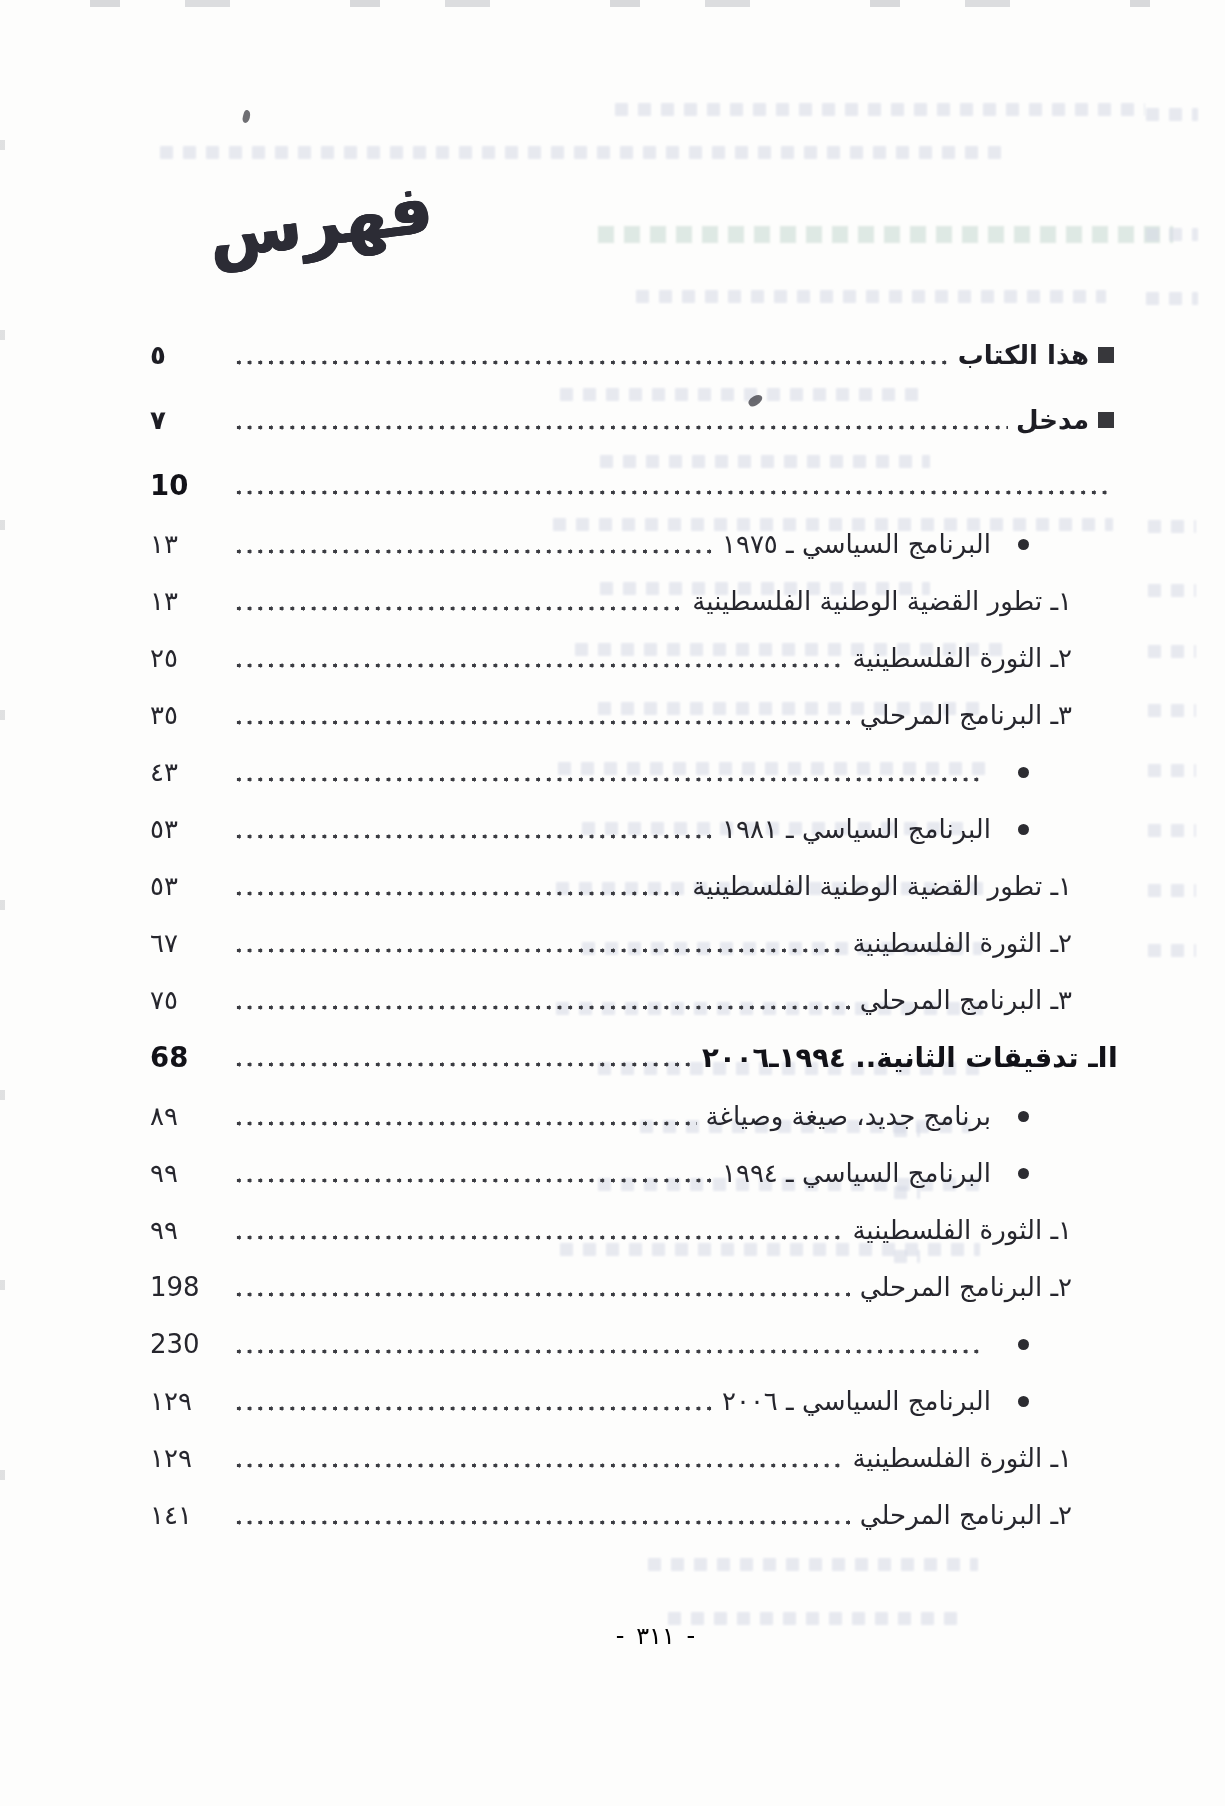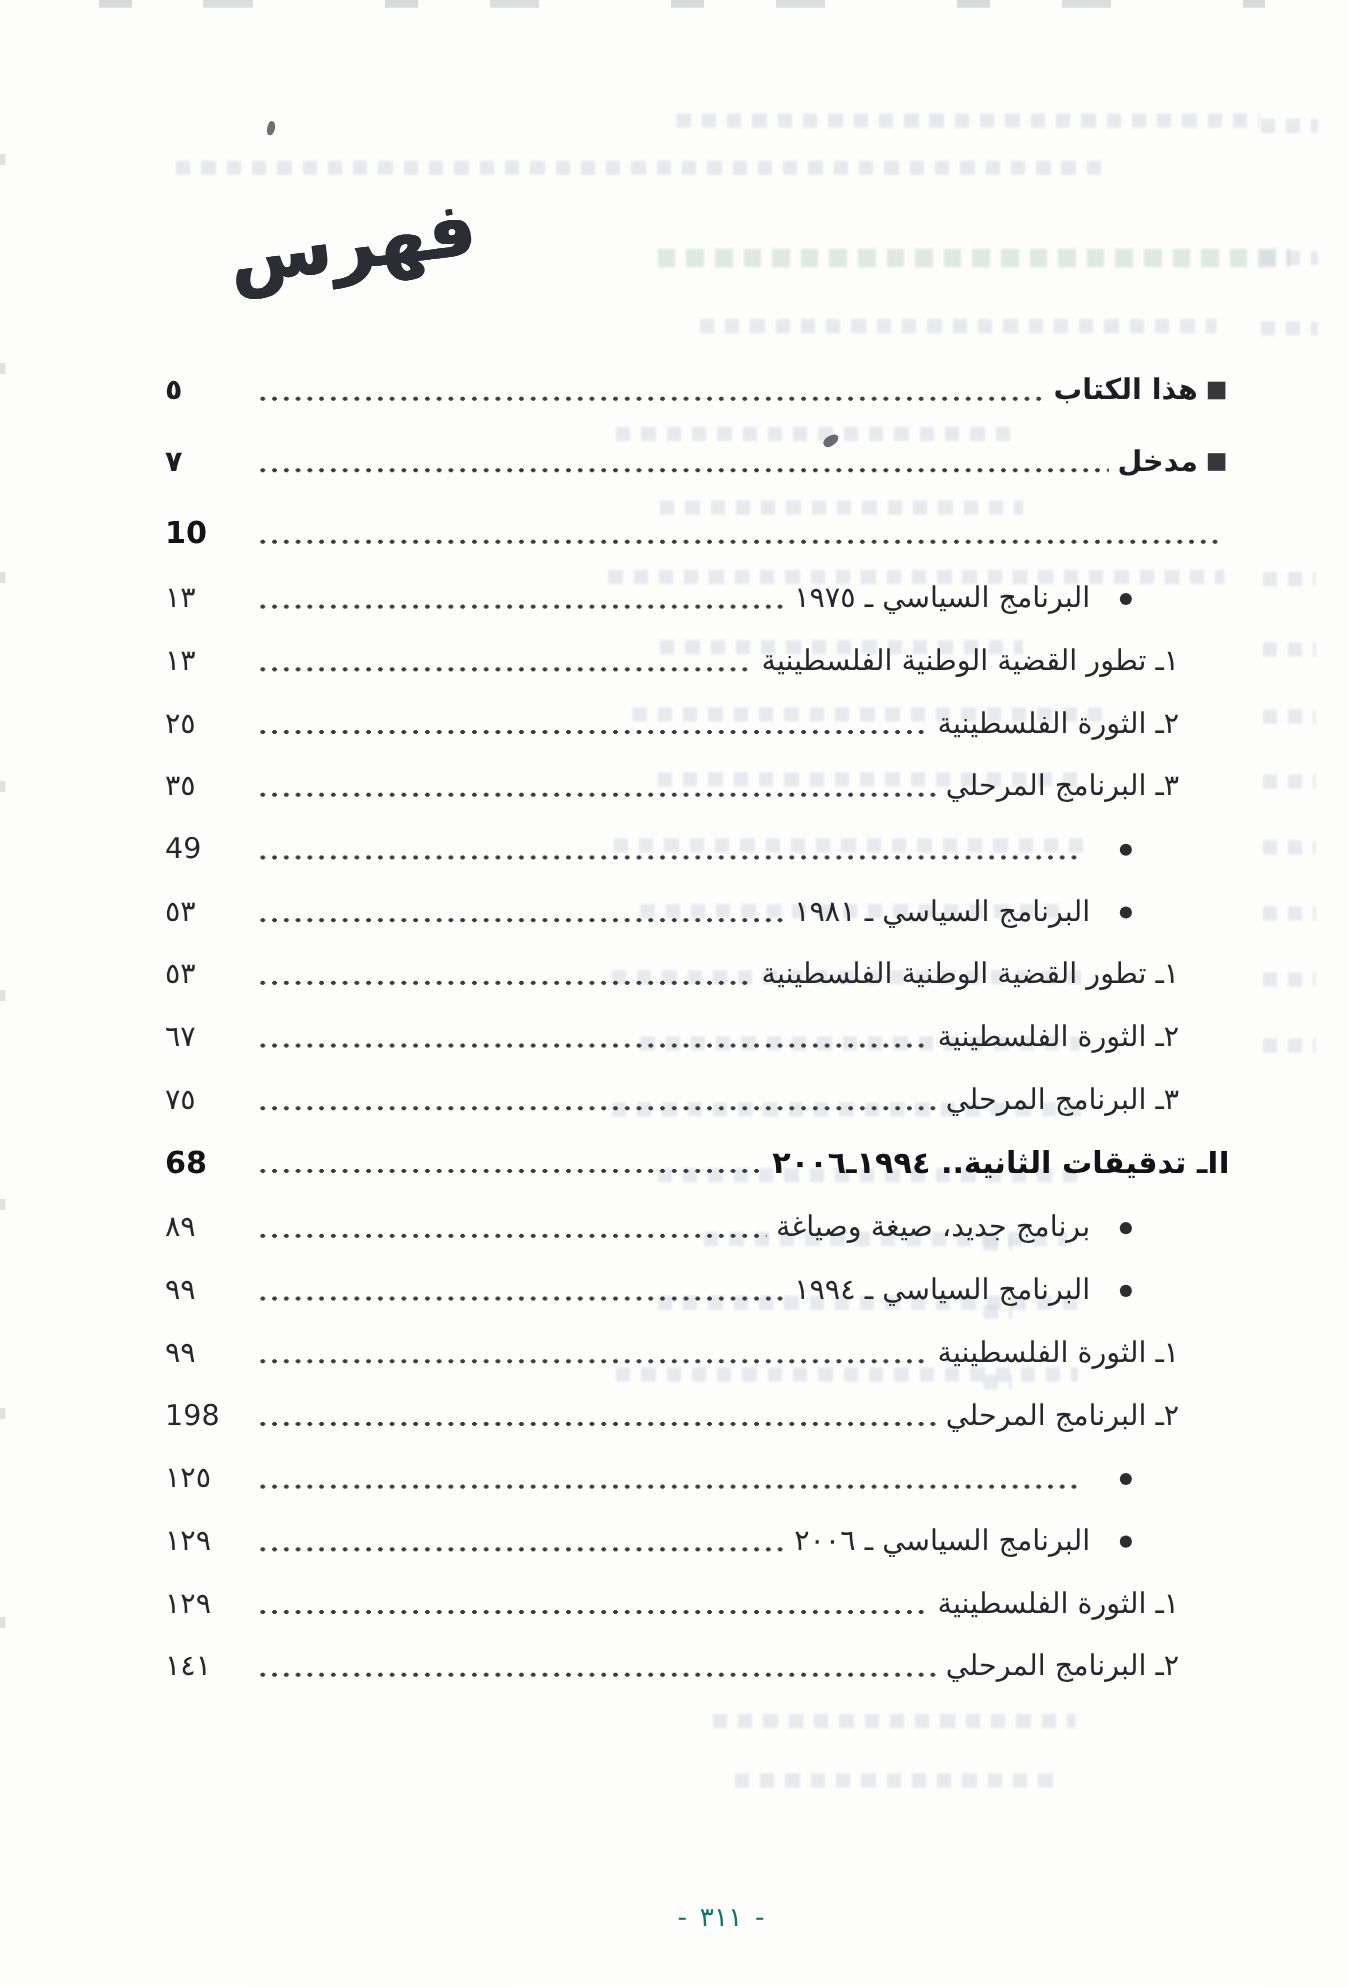--- a/index.html
+++ b/index.html
@@ -41,22 +41,22 @@
   .row.sub{padding-right:46px;}
   .m-square{flex:none;width:16px;height:16px;background:#37373b;margin-left:9px;}
   .m-dot{flex:none;width:11px;height:11px;border-radius:50%;background:#2c2c31;margin-left:27px;}
   .label{white-space:nowrap;}
   .dots{flex:1;min-width:14px;height:9px;align-self:flex-end;margin:0 8px 7px 6px;
     background-image:radial-gradient(circle 2.1px at 5px 4.5px,#3a3b41 95%,rgba(58,59,65,0));
     background-size:10.7px 9px;background-repeat:repeat-x;}
   .pagenum{flex:none;min-width:78px;text-align:left;}
   
   .footer{
-    position:absolute;top:1729px;left:calc(50% + 43px);transform:translateX(-50%);
-    font-size:24px;letter-spacing:5px;word-spacing:4px;color:#0f766e;white-space:nowrap;
+    position:absolute;top:1622px;left:calc(50% + 43px);transform:translateX(-50%);
+    font-size:24px;letter-spacing:5px;word-spacing:4px;color:#000000;white-space:nowrap;
   }
 </style>
 </head>
 <body>
 
 <div class="paper">
   <div class="edge-top"></div>
   <div class="edge-left"></div>
   <div id="ghosts">
       <div class="ghost" style="left: 615px; top: 103px; width: 530px;"></div>
@@ -134,21 +134,21 @@
         <span class="pagenum">٢٥</span>
       </div>
       <div class="row sub">
         <span class="label">٣ـ البرنامج المرحلي</span>
         <span class="dots"></span>
         <span class="pagenum">٣٥</span>
       </div>
       <div class="row bullet">
         <span class="m-dot"></span>
         <span class="dots"></span>
-        <span class="pagenum">49</span>
+        <span class="pagenum">٤٣</span>
       </div>
       <div class="row bullet">
         <span class="m-dot"></span>
         <span class="label">البرنامج السياسي ـ ١٩٨١</span>
         <span class="dots"></span>
         <span class="pagenum">٥٣</span>
       </div>
       <div class="row sub">
         <span class="label">١ـ تطور القضية الوطنية الفلسطينية</span>
         <span class="dots"></span>
@@ -187,21 +187,21 @@
         <span class="pagenum">٩٩</span>
       </div>
       <div class="row sub">
         <span class="label">٢ـ البرنامج المرحلي</span>
         <span class="dots"></span>
         <span class="pagenum">198</span>
       </div>
       <div class="row bullet">
         <span class="m-dot"></span>
         <span class="dots"></span>
-        <span class="pagenum">١٢٥</span>
+        <span class="pagenum">230</span>
       </div>
       <div class="row bullet">
         <span class="m-dot"></span>
         <span class="label">البرنامج السياسي ـ ٢٠٠٦</span>
         <span class="dots"></span>
         <span class="pagenum">١٢٩</span>
       </div>
       <div class="row sub">
         <span class="label">١ـ الثورة الفلسطينية</span>
         <span class="dots"></span>

